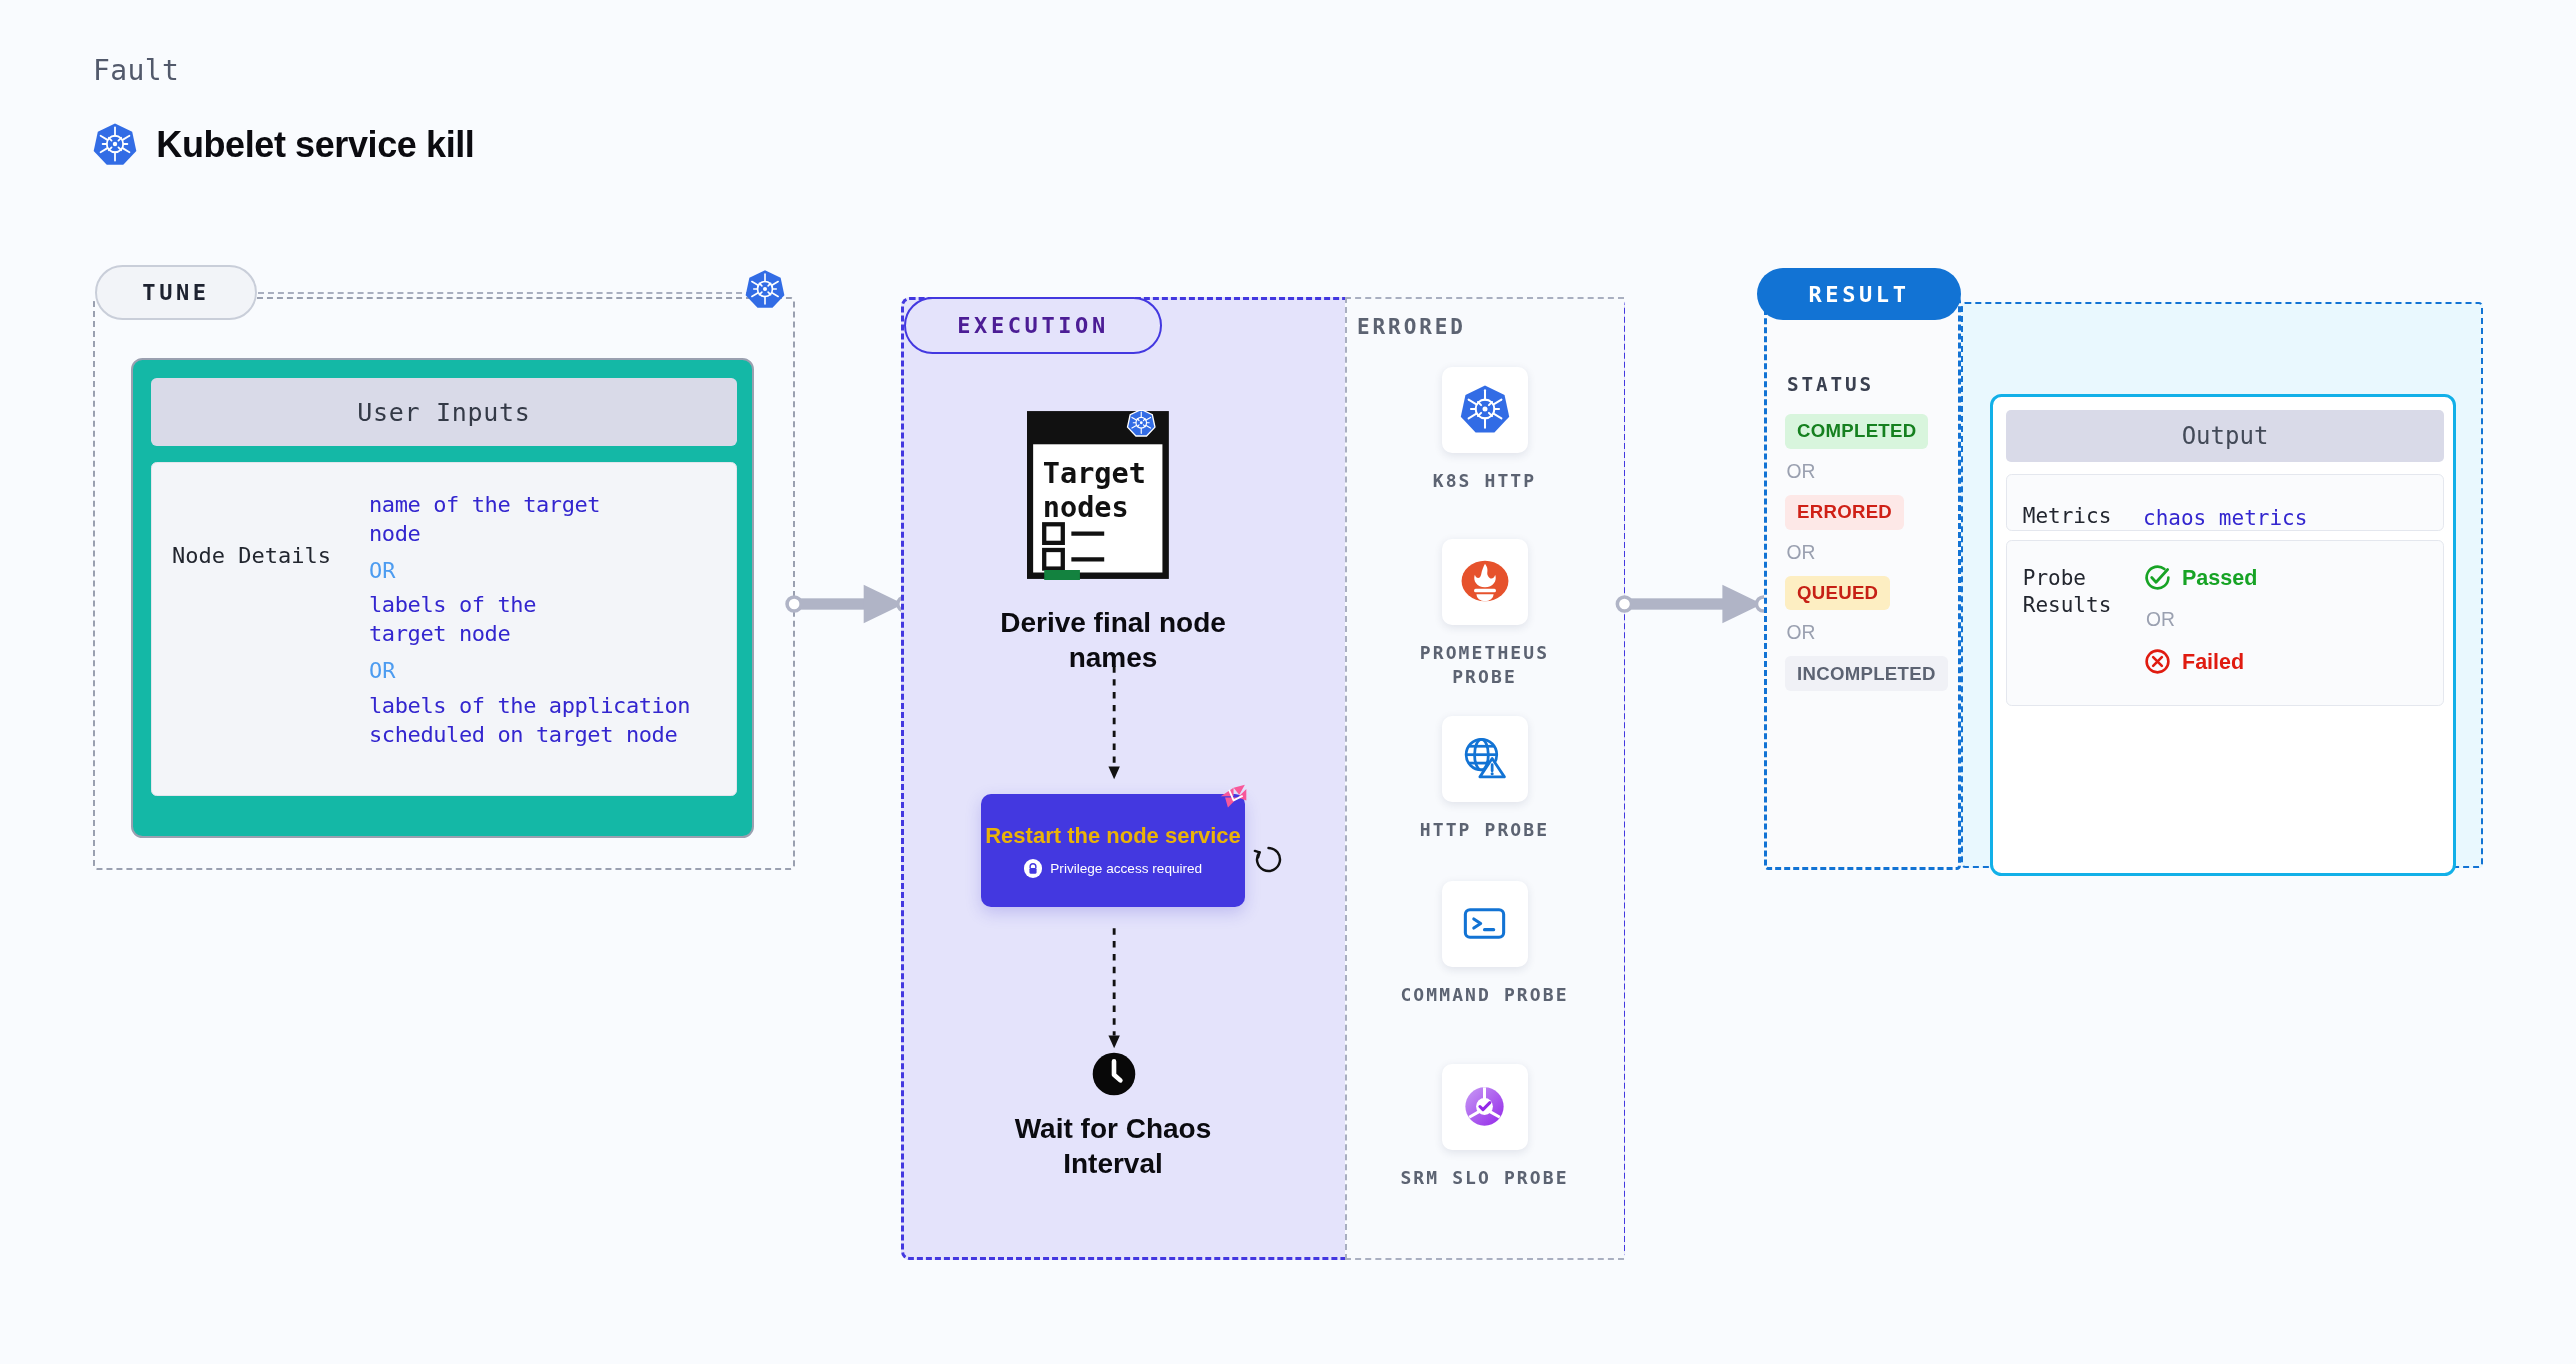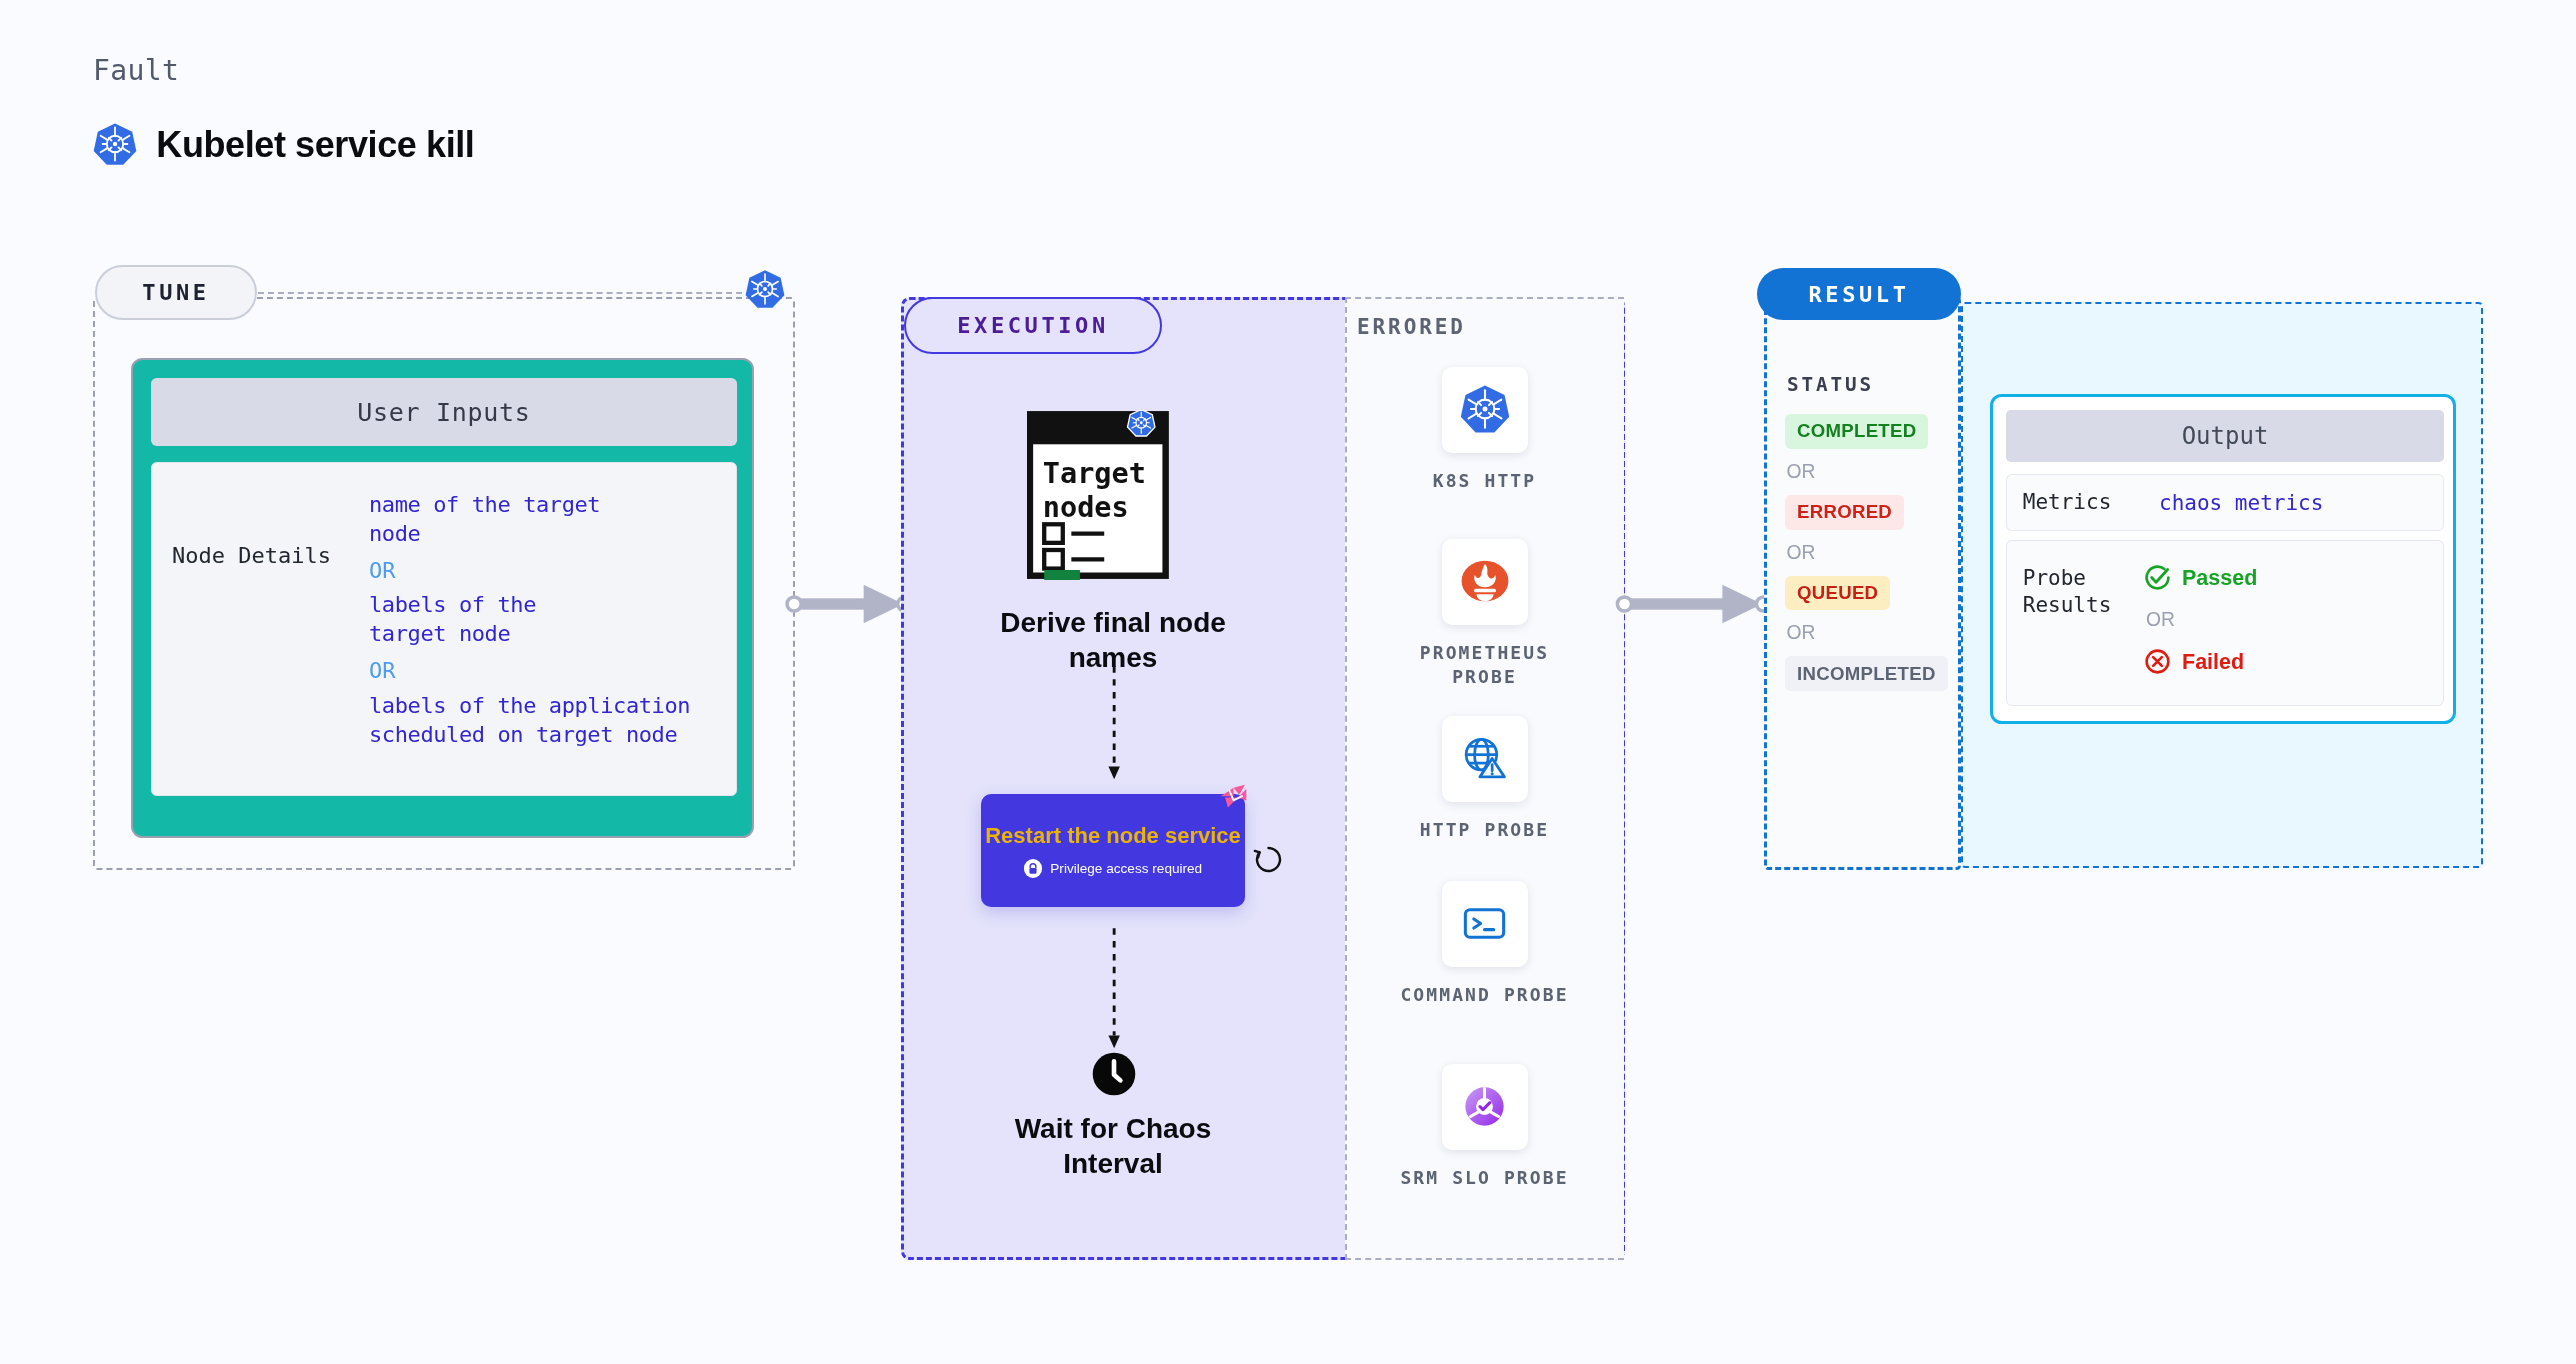--- a/index.html
+++ b/index.html
@@ -166,34 +166,34 @@
     display: inline-block; padding: 6.4px 12px; border-radius: 5.7px;
     font-size: 18.6px; font-weight: 700; letter-spacing: 0.3px;
   }
   .or-sm {
     font-size: 19.3px; color: #9aa0b0; margin: 12px 0 12px 1.4px;
     font-family: "Liberation Sans", sans-serif;
   }
 
   
   .out-card {
-    position: absolute; left: 1990px; top: 394px; width: 466px; height: 330px;
+    position: absolute; left: 1990px; top: 394px; width: 466px; height: 482px;
     background: #ffffff; border: 3.6px solid #12b0e8; border-radius: 11.5px;
   }
   .out-title {
     position: absolute; left: 13px; top: 13px; width: 438px; height: 52px;
     background: #d9dae8; border-radius: 5px;
     display: flex; align-items: center; justify-content: center;
     font-family: "DejaVu Sans Mono", monospace; font-size: 24px; color: #434a58;
   }
   .out-sec {
     position: absolute; left: 13px; width: 438px;
     background: #fafbfd; border: 1.4px solid #e4e7ee; border-radius: 5.7px;
   }
-  .out-metrics { top: 77px; height: 57px; display: flex; align-items: center; gap: 16px; }
+  .out-metrics { top: 77px; height: 57px; display: flex; align-items: flex-end; }
   .out-probe   { top: 143px; height: 166px; display: flex; }
   .out-k {
     width: 136px; flex: none; padding-left: 15.8px;
     font-family: "DejaVu Sans Mono", monospace; font-size: 21px;
     color: #22262f; line-height: 1.28;
   }
   .out-v { flex: 1; }
   .out-v .mv {
     font-family: "DejaVu Sans Mono", monospace; font-size: 21px; color: #3326cf;
   }

